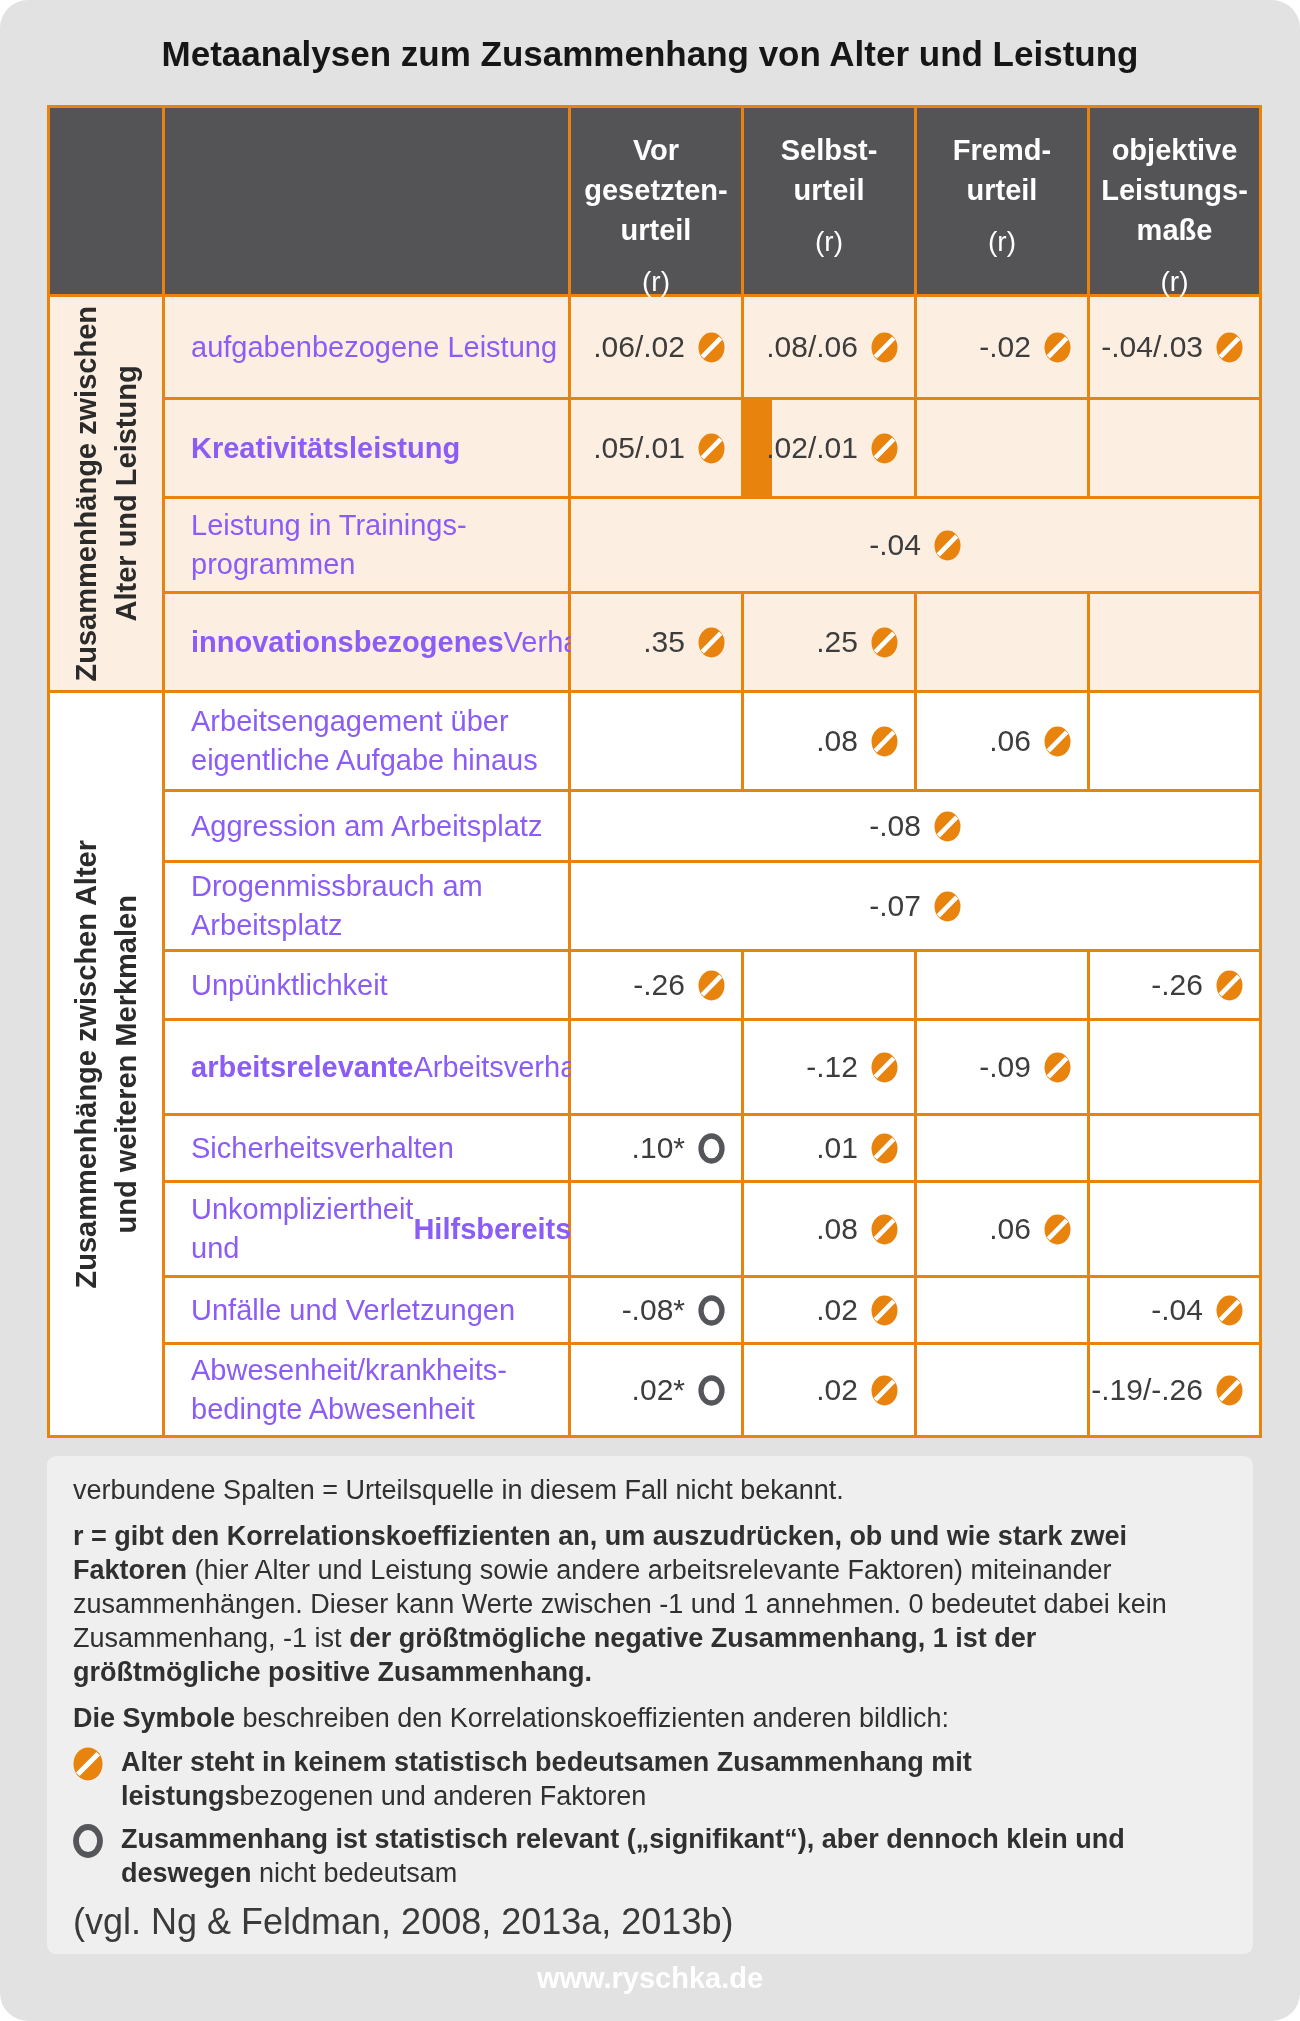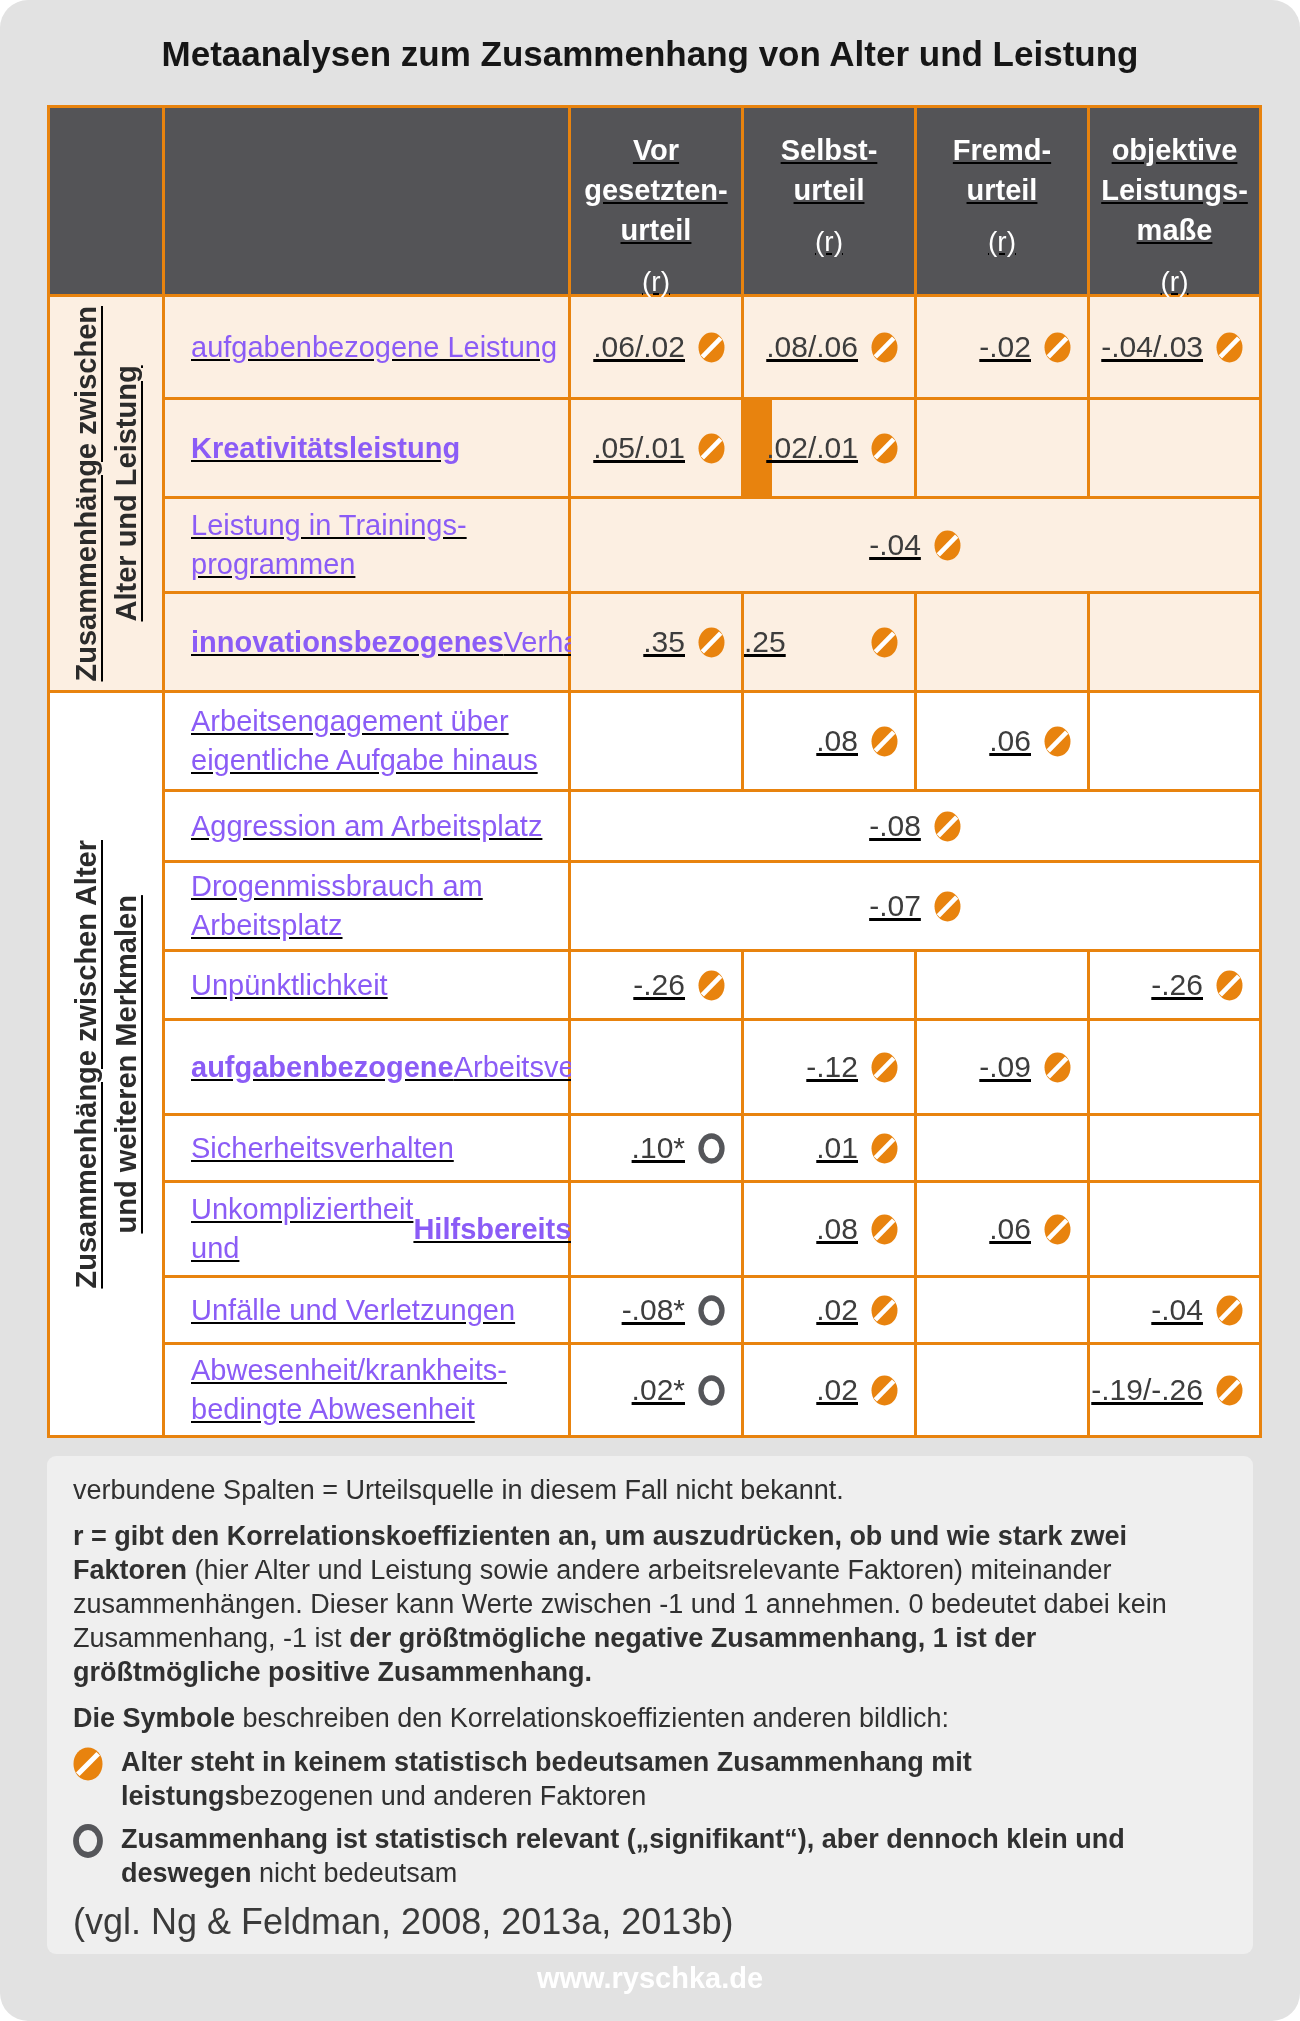--- a/index.html
+++ b/index.html
@@ -66,21 +66,21 @@
     text-align:center; font-size:29px; font-weight:700; color:#ffffff;
   }
 </style>
 </head>
 <body>
 
 <div class="page">
 
   <div class="title">Metaanalysen zum Zusammenhang von Alter und Leistung</div>
 
-  <div class="meta-table" style="grid-template-rows: 186px 100px 96px 92px 96px 96px 68px 86px 66px 92px 64px 92px 64px 90px; text-decoration: underline;">
+  <div class="meta-table" style="grid-template-rows: 186px 100px 96px 92px 96px 96px 68px 86px 66px 92px 64px 92px 64px 90px;">
       <div class="cell hd" style="grid-area: 1 / 1;"></div>
       <div class="cell hd" style="grid-area: 1 / 2;"></div>
       <div class="cell hd hcell" style="grid-area: 1 / 3;">
         <div class="hl">Vor
 gesetzten-
 urteil</div>
         <div class="hr">(r)</div>
       </div>
       <div class="cell hd hcell" style="grid-area: 1 / 4;">
         <div class="hl">Selbst-
@@ -159,21 +159,21 @@
       </div>
       <div class="cell bg-cream rl" style="grid-area: 5 / 2;"><span class="b">innovationsbezogenes
 </span><span>Verhalten</span></div>
       <div class="cell bg-cream val" style="grid-area: 5 / 3;">
         <span>.35</span>
         <svg width="27" height="31" viewBox="0 0 27 31" class="sym">
           <ellipse cx="13.5" cy="15.5" rx="13" ry="15" fill="#E8830E"></ellipse>
           <line x1="4.32" y1="24.8" x2="22.68" y2="6.2" stroke="#ffffff" stroke-width="4.6499999999999995"></line>
         </svg>
       </div>
-      <div class="cell bg-cream val" style="grid-area: 5 / 4; justify-content: space-between;">
+      <div class="cell bg-cream val" style="grid-area: 5 / 4;">
         <span>.25</span>
         <svg width="27" height="31" viewBox="0 0 27 31" class="sym">
           <ellipse cx="13.5" cy="15.5" rx="13" ry="15" fill="#E8830E"></ellipse>
           <line x1="4.32" y1="24.8" x2="22.68" y2="6.2" stroke="#ffffff" stroke-width="4.6499999999999995"></line>
         </svg>
       </div>
       <div class="cell bg-cream val" style="grid-area: 5 / 5;"></div>
       <div class="cell bg-cream val" style="grid-area: 5 / 6;"></div>
       <div class="cell bg-white seclabel" style="grid-area: 6 / 1 / span 9;">
         <div class="vlabel">Zusammenhänge zwischen Alter
@@ -224,21 +224,21 @@
       </div>
       <div class="cell bg-white val" style="grid-area: 9 / 4;"></div>
       <div class="cell bg-white val" style="grid-area: 9 / 5;"></div>
       <div class="cell bg-white val" style="grid-area: 9 / 6;">
         <span>-.26</span>
         <svg width="27" height="31" viewBox="0 0 27 31" class="sym">
           <ellipse cx="13.5" cy="15.5" rx="13" ry="15" fill="#E8830E"></ellipse>
           <line x1="4.32" y1="24.8" x2="22.68" y2="6.2" stroke="#ffffff" stroke-width="4.6499999999999995"></line>
         </svg>
       </div>
-      <div class="cell bg-white rl" style="grid-area: 10 / 2;"><span class="b">aufgabenbezogene
+      <div class="cell bg-white rl" style="grid-area: 10 / 2;"><span class="b">arbeitsrelevante
 </span><span>Arbeitsverhalten</span></div>
       <div class="cell bg-white val" style="grid-area: 10 / 3;"></div>
       <div class="cell bg-white val" style="grid-area: 10 / 4;">
         <span>-.12</span>
         <svg width="27" height="31" viewBox="0 0 27 31" class="sym">
           <ellipse cx="13.5" cy="15.5" rx="13" ry="15" fill="#E8830E"></ellipse>
           <line x1="4.32" y1="24.8" x2="22.68" y2="6.2" stroke="#ffffff" stroke-width="4.6499999999999995"></line>
         </svg>
       </div>
       <div class="cell bg-white val" style="grid-area: 10 / 5;">

